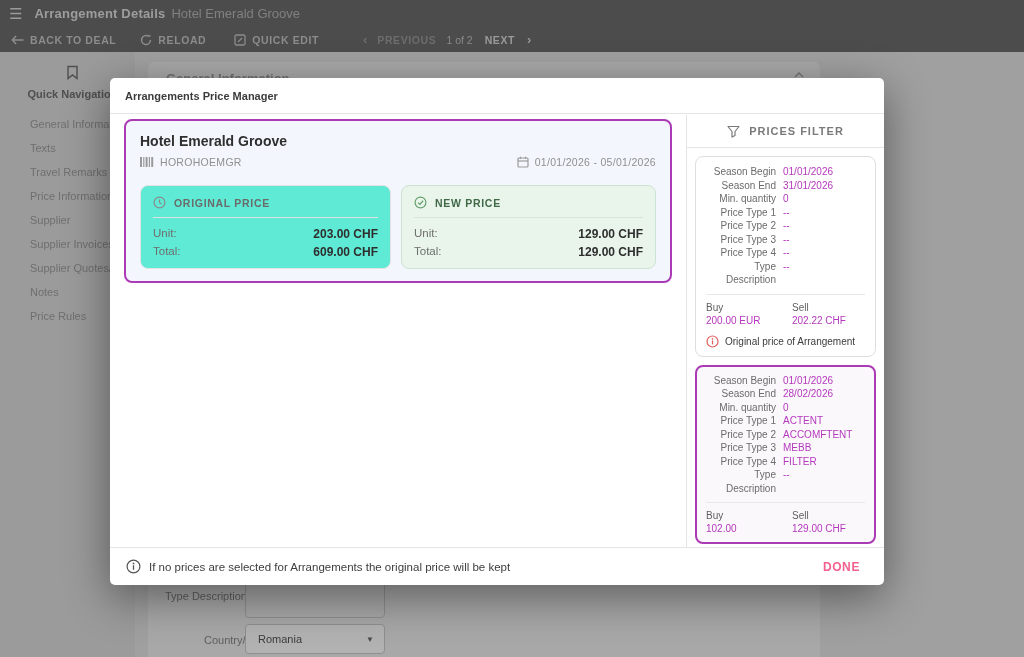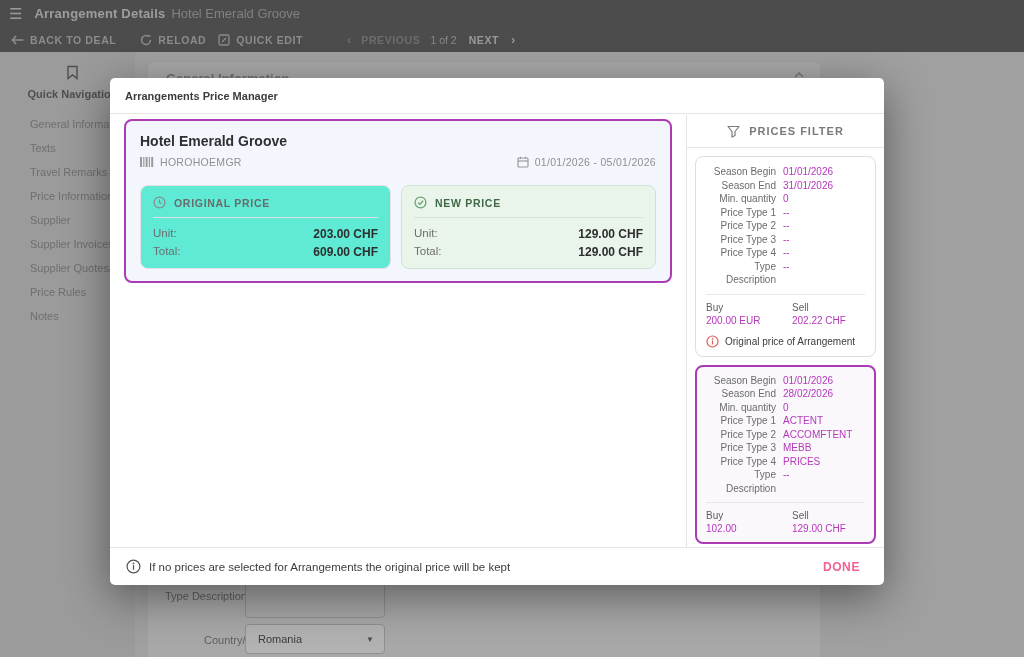--- a/index.html
+++ b/index.html
@@ -10,21 +10,21 @@
   
   .app-header { position:absolute; left:0; top:0; width:1024px; height:52px; background:#4c4c4c; z-index:1; }
   .hrow1 { display:flex; align-items:center; height:27px; padding-left:9px; }
   .menu-icon { color:#9a9a9a; font-size:15px; margin-right:12px; cursor:pointer; }
   .app-title { color:#9d9d9d; font-size:13px; font-weight:bold; margin-right:6px; letter-spacing:.2px; }
   .app-subtitle { color:#818181; font-size:13px; }
   .hrow2 { display:flex; align-items:center; height:25px; padding-left:11px; }
   .tbtn { display:flex; align-items:center; gap:6px; background:none; border:none; color:#8c8c8c;
           font-family:inherit; font-size:10.5px; font-weight:bold; letter-spacing:.6px; cursor:pointer; }
   .tbtn svg { display:block; }
-  .t-back { margin-right:24px; } .t-reload { margin-right:12px; } .t-edit { margin-right:34px; }
+  .t-back { margin-right:24px; } .t-reload { margin-right:28px; } .t-edit { margin-right:34px; }
   .t-dim { color:#6d6d6d; }
   .chev { color:#6d6d6d; font-size:13px; font-weight:bold; margin:0 10px; }
   .chev.next { color:#989898; }
   .page-ind { color:#8a8a8a; font-size:10.5px; margin:0 10px; }
   .t-next { color:#9a9a9a; margin:0 2px; }
 
   
   .sidebar { position:absolute; left:0; top:52px; width:135px; height:605px; background:#9b9b9b; z-index:1; }
   .sb-head { display:flex; align-items:center; gap:8px; padding:13px 0 0 10px; color:#4f4f4f;
              font-size:11px; font-weight:bold;flex-direction:column; }
@@ -157,22 +157,22 @@
       <span>Quick Navigation</span>
     </div>
     <div class="sb-items">
       <div class="sb-item">General Information</div>
       <div class="sb-item">Texts</div>
       <div class="sb-item">Travel Remarks</div>
       <div class="sb-item">Price Information</div>
       <div class="sb-item">Supplier</div>
       <div class="sb-item">Supplier Invoices</div>
       <div class="sb-item">Supplier Quotes/Orders</div>
+      <div class="sb-item">Notes</div>
       <div class="sb-item">Price Rules</div>
-      <div class="sb-item">Notes</div>
     </div>
   </nav>
 
   <main class="content">
     <section class="bg-card">
       <span class="bg-sec-title">General Information</span>
       <span class="bg-collapse icf">
         <svg width="10" height="6" viewBox="0 0 10 6">
             <path d="M1 5 L5 1 L9 5" stroke="#777" stroke-width="1.5" fill="none"></path>
           </svg>
@@ -352,21 +352,21 @@
           <div class="frow">
               <span class="fl">Price Type 2</span>
               <span class="fv">ACCOMFTENT</span>
             </div>
           <div class="frow">
               <span class="fl">Price Type 3</span>
               <span class="fv">MEBB</span>
             </div>
           <div class="frow">
               <span class="fl">Price Type 4</span>
-              <span class="fv">PRICES</span>
+              <span class="fv">FILTER</span>
             </div>
           <div class="frow">
               <span class="fl">Type Description</span>
               <span class="fv">--</span>
             </div>
           <div class="f-div"></div>
           <div class="bs">
             <div class="col">
               <div class="bsl">Buy</div>
               <div class="bsv">102.00</div>

